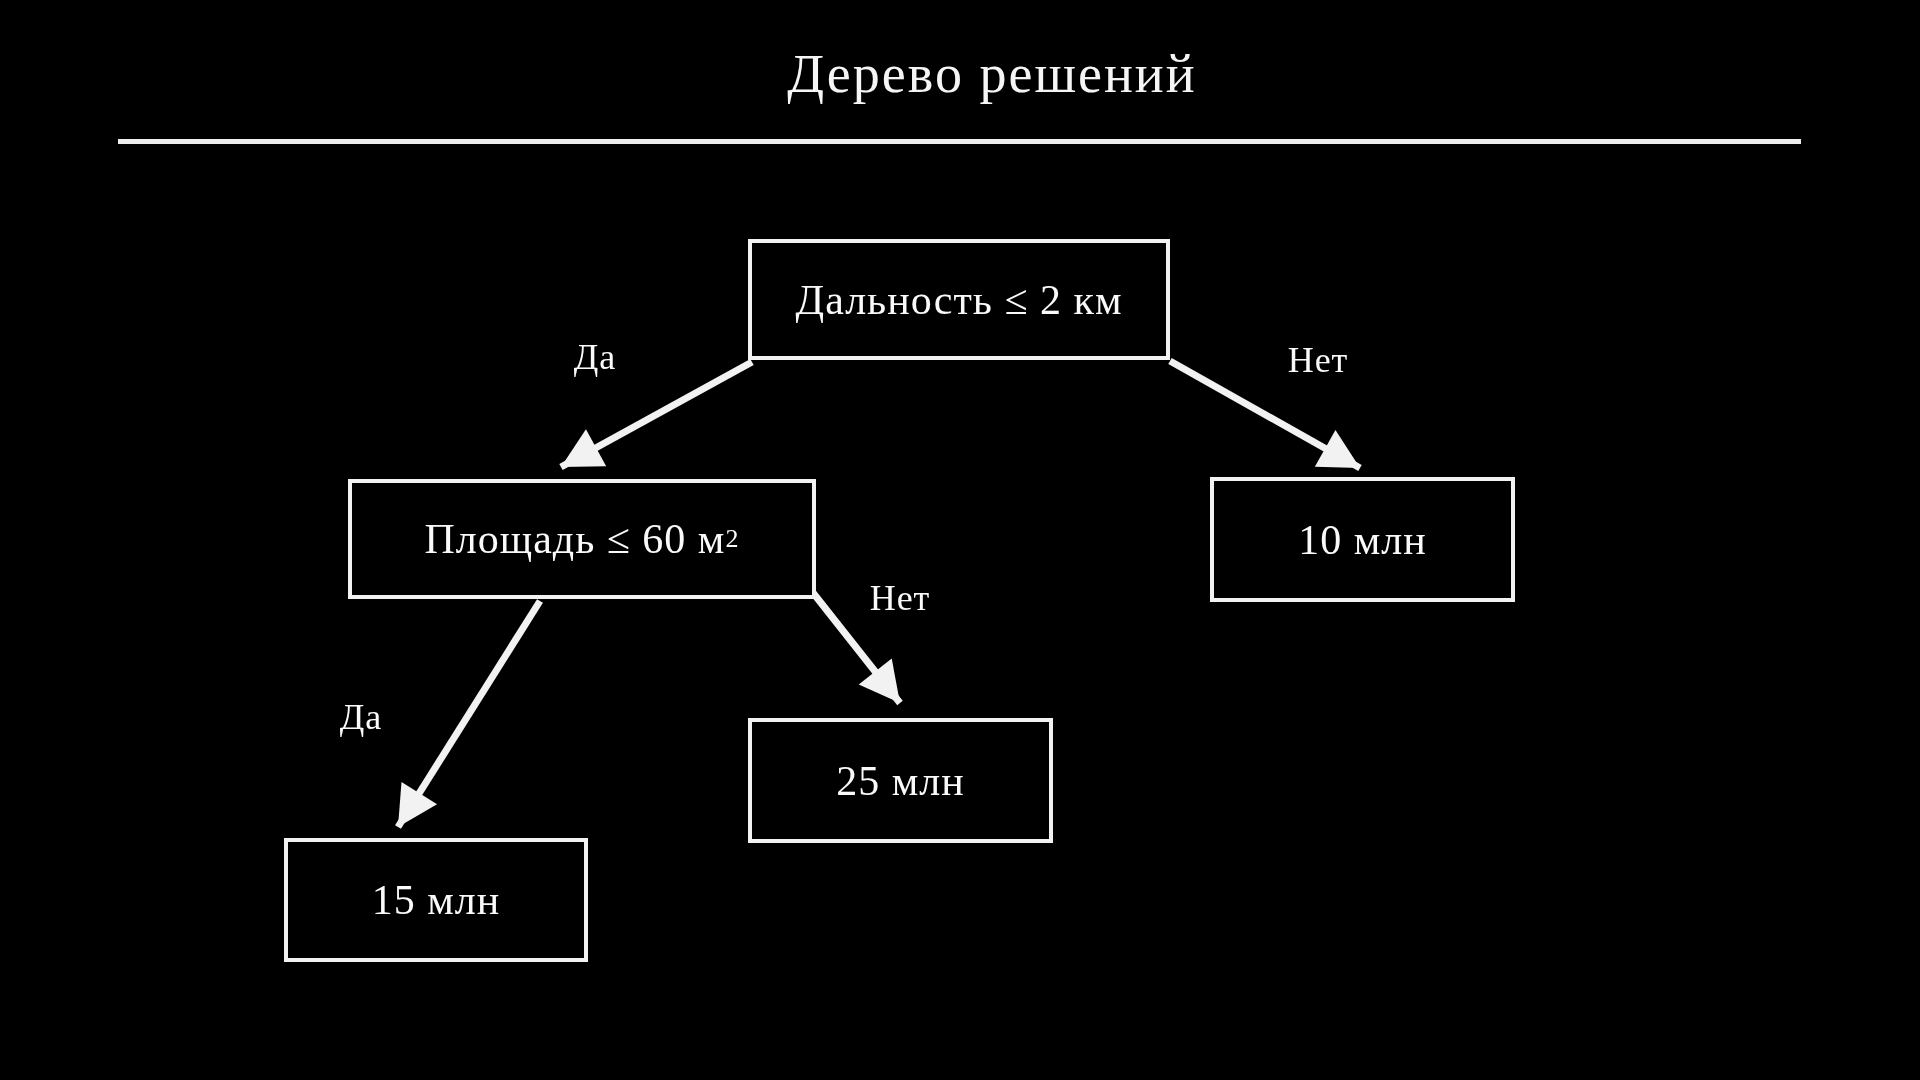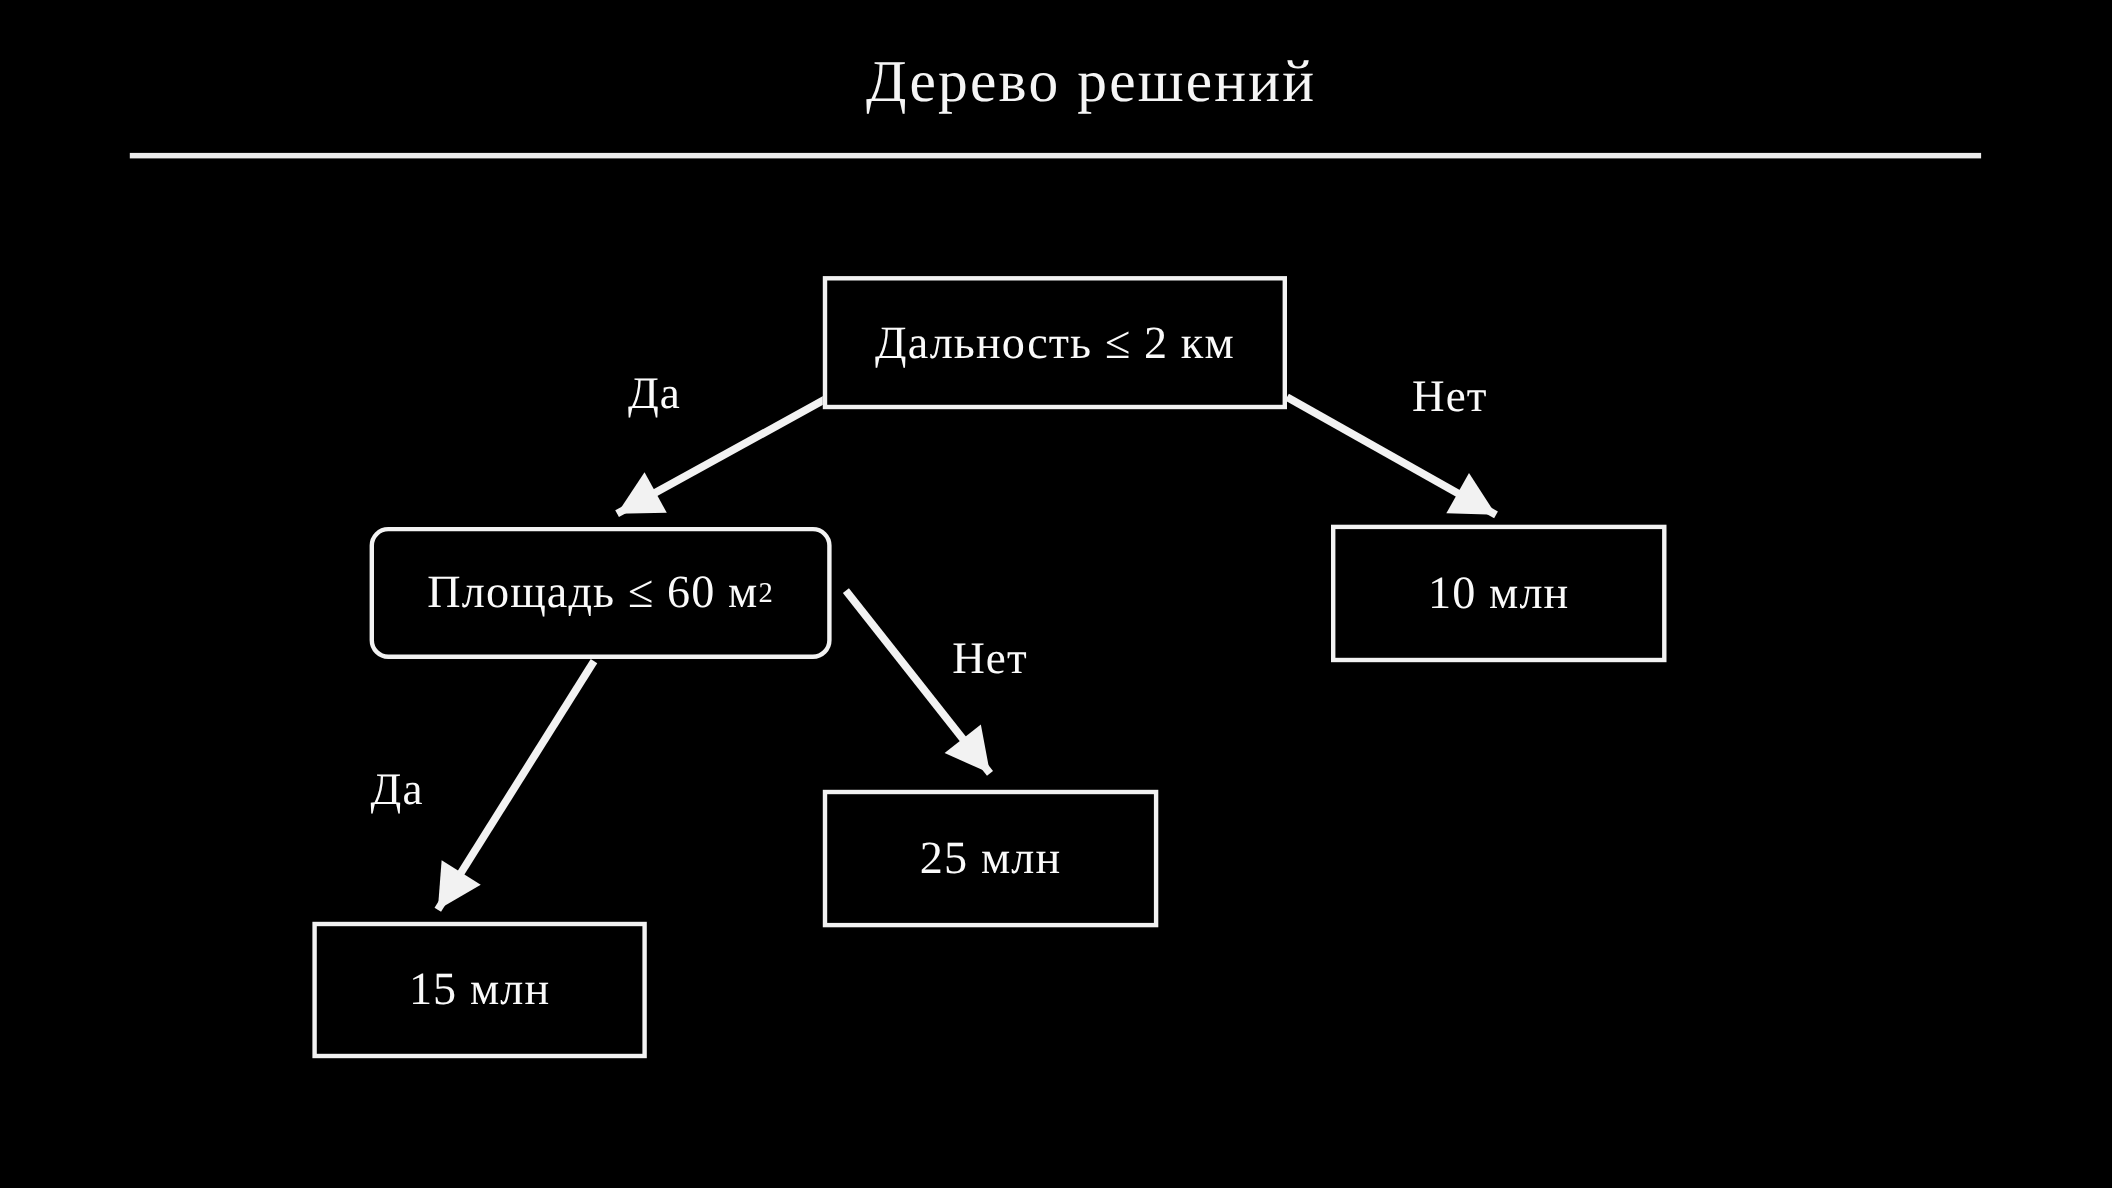--- a/index.html
+++ b/index.html
@@ -51,29 +51,29 @@
     border: 4px solid #f2f2f2;
     background: #000000;
     display: flex;
     align-items: center;
     justify-content: center;
     font-size: 42px;
     color: #fafafa;
     letter-spacing: 1px;
     white-space: nowrap;
   }
-  .node-root   { left: 748px;  top: 239px; width: 422px; height: 121px; margin-top: 12px; }
-  .node-area   { left: 336px;  top: 479px; width: 420px; height: 120px; border-radius: 17px; }
+  .node-root   { left: 748px;  top: 239px; width: 422px; height: 121px; }
+  .node-area   { left: 348px;  top: 479px; width: 468px; height: 120px; }
   .leaf-10     { left: 1210px; top: 477px; width: 305px; height: 125px; }
   .leaf-25     { left: 748px;  top: 718px; width: 305px; height: 125px; }
   .leaf-15     { left: 244px;  top: 838px; width: 304px; height: 124px; margin-left: 40px; }
   .edge-label {
     position: absolute;
     transform: translate(-50%, -50%);
-    font-size: 41px;
+    font-size: 36px;
     color: #fafafa;
     white-space: nowrap;
     letter-spacing: 1px;
   }
   .label-root-yes { left: 595px;  top: 357px; }
   .label-root-no  { left: 1318px; top: 360px; }
   .label-area-yes { left: 361px;  top: 717px; }
   .label-area-no  { left: 900px;  top: 598px; }
   sup.sq {
     font-size: 0.62em;

